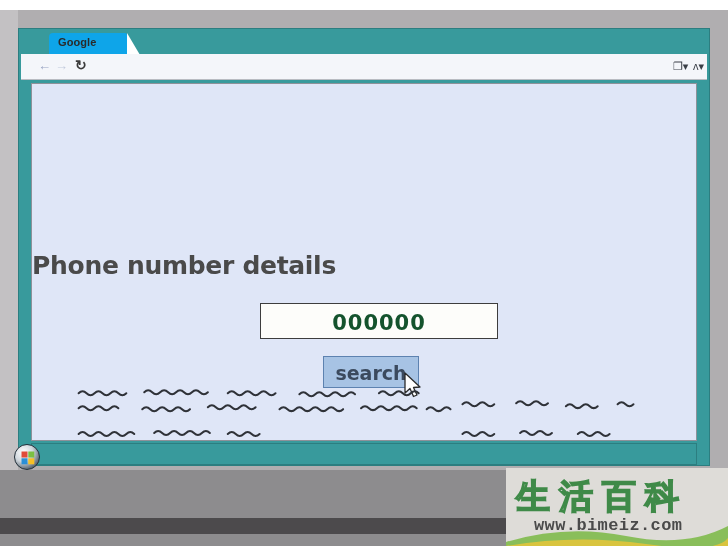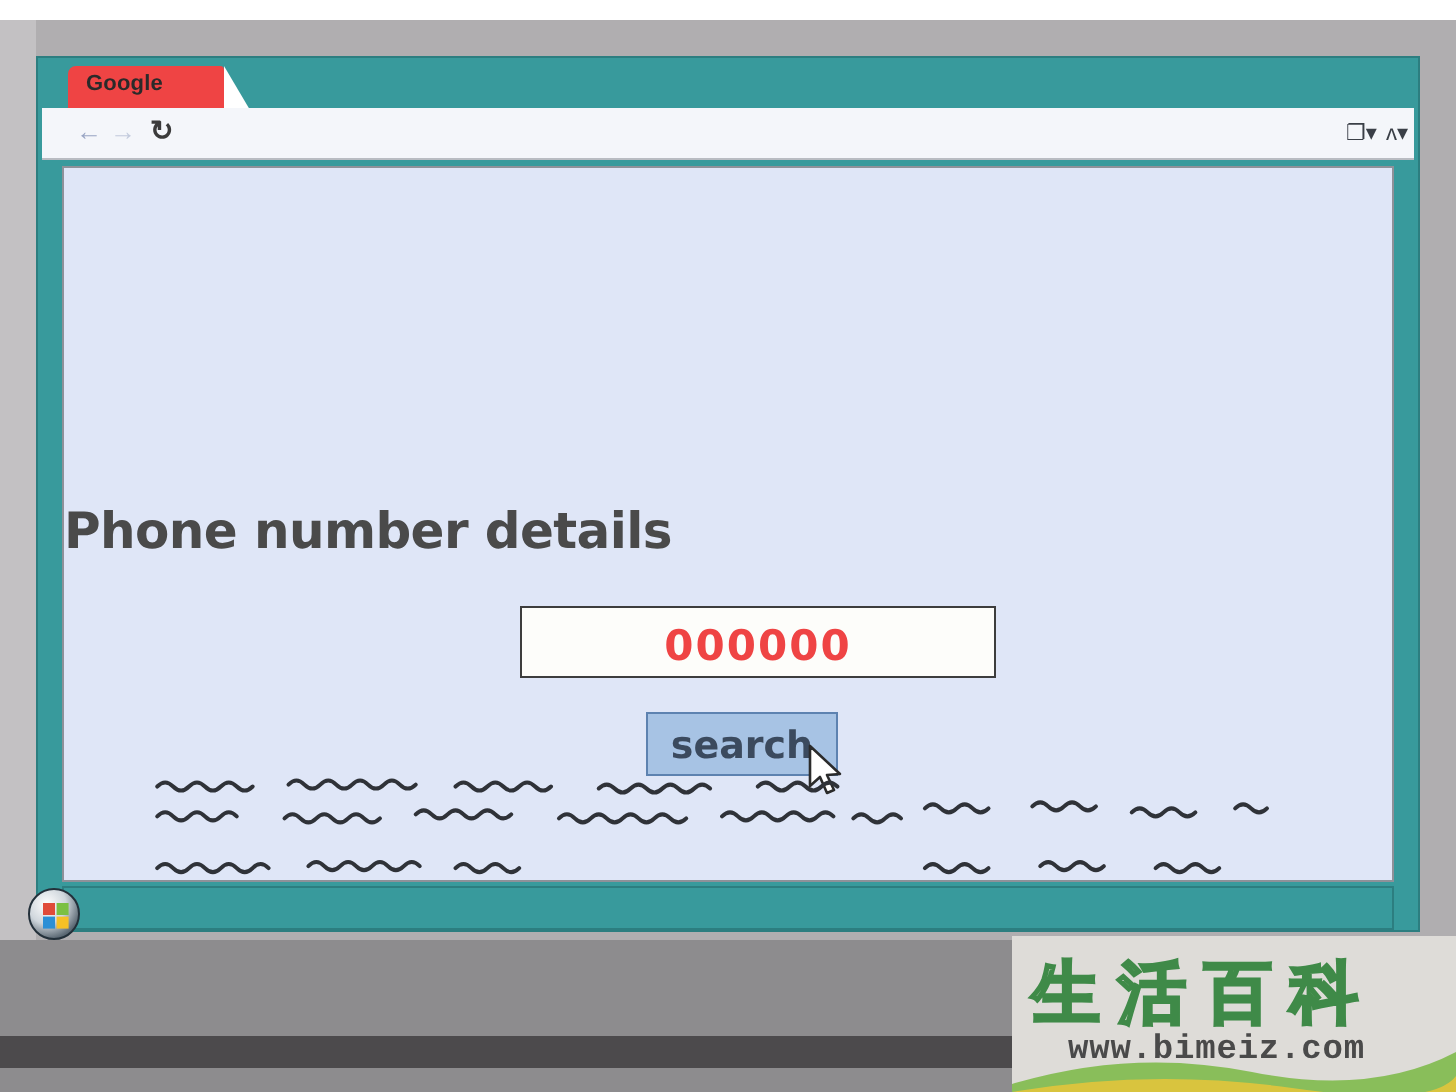--- a/index.html
+++ b/index.html
@@ -74,25 +74,25 @@
     width: 692px;
     height: 438px;
     background: #389a9c;
     border: 1px solid #2c7e80;
     box-sizing: border-box;
   }
 
   
   .tab {
     position: absolute;
-    left: 15px;
+    left: 30px;
     top: 4px;
     width: 78px;
     height: 22px;
-    background: #ef4444;
+    background: #0ea5e9;
     border-top-left-radius: 4px;
     border-top-right-radius: 2px;
     box-sizing: border-box;
   }
   .tab::after {
     
     content: "";
     position: absolute;
     right: -13px;
     top: 0;
@@ -228,21 +228,21 @@
     border: 1px solid #3d3d3d;
     box-sizing: border-box;
   }
   .search-input-value {
     position: absolute;
     width: 100%;
     top: 7px;
     text-align: center;
     font-size: 21px;
     font-weight: bold;
-    color: #ef4444;
+    color: #14532d;
     font-family: "DejaVu Sans", sans-serif;
     letter-spacing: 1px;
   }
 
   .search-button {
     position: absolute;
     left: 291px;
     top: 272px;
     width: 96px;
     height: 32px;

